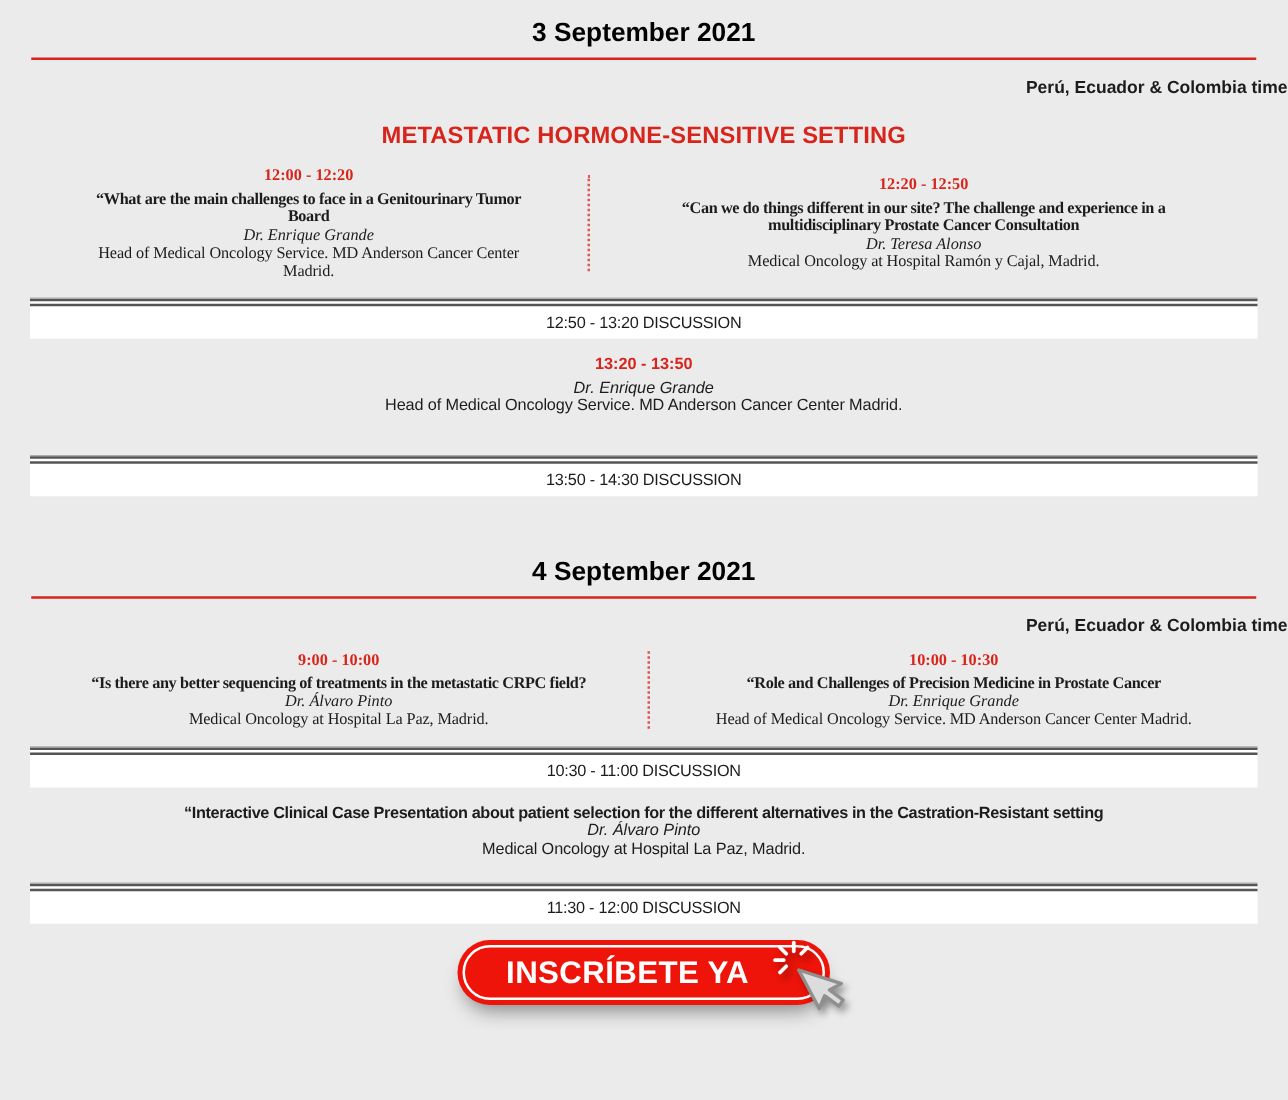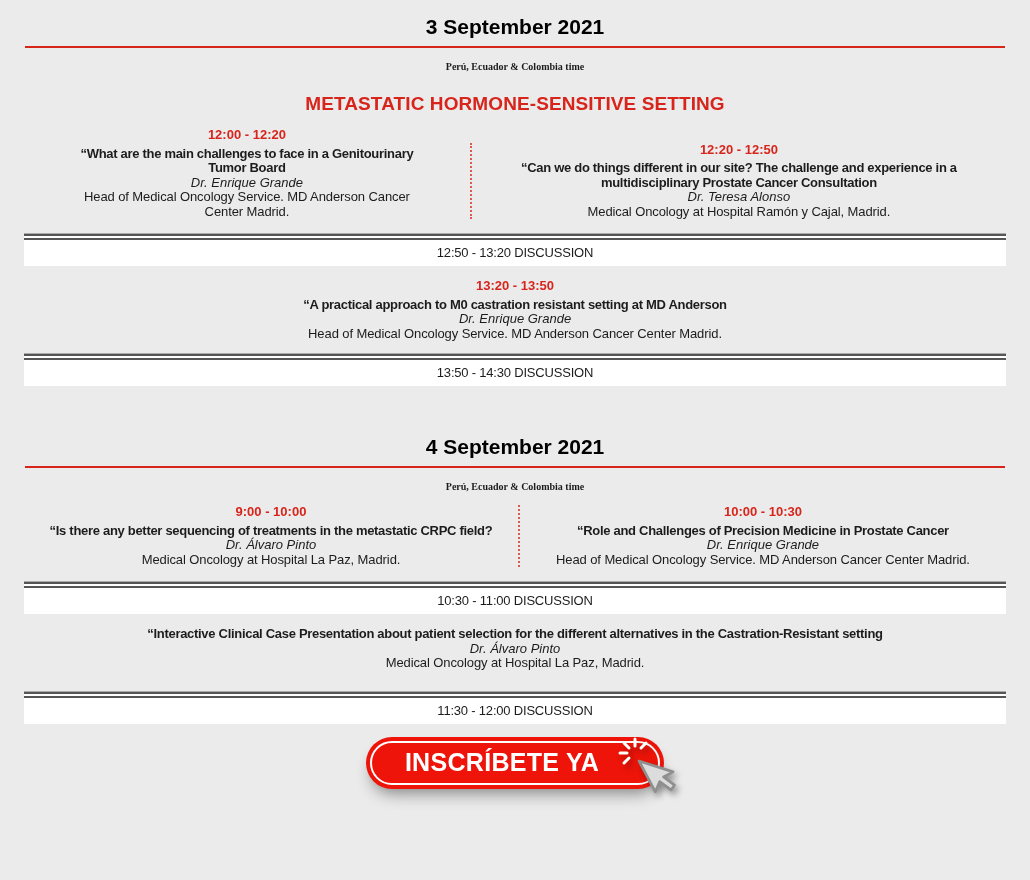--- a/index.html
+++ b/index.html
@@ -13,29 +13,29 @@
   .page { position:relative; width:1030px; height:880px; overflow:hidden; background:#ebebeb; }
 
   .day-title {
     margin:0; padding-top:15px;
     text-align:center;
     color:#000000;
     font-size:21px; font-weight:bold;
   }
   .red-rule { height:2px; background:#d8251c; margin:7px 25px 0 25px; }
   .tz {
-    text-align:center; font-weight:bold; font-size:10px; margin-top:13px;font-family:Liberation Serif, serif;
+    text-align:right; font-weight:bold; font-size:14px; margin-top:13px;
   }
   .session-heading {
     margin:0; margin-top:21px;
     text-align:center; color:#d8251c;
     font-size:19px; font-weight:bold; letter-spacing:0.1px;
   }
 
-  .columns { display:flex; align-items:flex-end; margin:13px 24px 0 24px; }
+  .columns { display:flex; align-items:center; margin:13px 24px 0 24px;font-family:Liberation Serif, serif; }
   .col { box-sizing:border-box; text-align:center; font-size:13px; line-height:14.5px; }
   .columns-day1 .col-left  { flex:0 0 45.4%; padding:0 42px; }
   .columns-day1 .col-right { flex:1 1 auto;  padding:0 40px; }
   .columns-day2 .col-left  { flex:0 0 50.3%; padding:0 6px; }
   .columns-day2 .col-right { flex:1 1 auto;  padding:0 8px; }
   .col-right { border-left:2px dotted #dd5850; }
 
   .time { color:#d8251c; font-weight:bold; font-size:13px; margin-bottom:4px; }
   .talk-title { font-weight:bold; letter-spacing:-0.3px; }
   .speaker { font-style:italic; }
@@ -44,21 +44,21 @@
   .single-talk { margin:13px 24px 0 24px; text-align:center; font-size:13px; line-height:14.5px; }
 
   .disc { margin:14px 24px 0 24px; border-top:1px solid #ababab; }
   .disc-inner {
     border-top:6px double #555;
     background:#ffffff;
     text-align:center;
     font-size:13px; letter-spacing:-0.2px;
     padding:5px 0 6px 0;
   }
-  .disc-2 { margin-top:12px; }
+  .disc-2 { margin-top:32px; }
   .disc-4 { margin-top:20px; }
 
   .day-2 { margin-top:34px; }
 
   .cta-wrap { margin-top:13px; display:flex; justify-content:center; }
   .cta-button {
     position:relative;
     width:298px; height:52px;
     background:#ee1409;
     border:none; border-radius:28px;
@@ -111,21 +111,20 @@
       </div>
     </div>
 
     <div class="disc disc-1">
       <div class="disc-inner">12:50 - 13:20 DISCUSSION</div>
     </div>
 
 
     <div class="single-talk">
       <div class="time">13:20 - 13:50</div>
-      <div class="talk-title">“A practical approach to M0 castration resistant setting at MD Anderson</div>
       <div class="speaker">Dr. Enrique Grande</div>
       <div class="affil">Head of Medical Oncology Service. MD Anderson Cancer Center Madrid.</div>
     </div>
 
     <div class="disc disc-2">
       <div class="disc-inner">13:50 - 14:30 DISCUSSION</div>
     </div>
   </section>
 
   <section class="day day-2">

